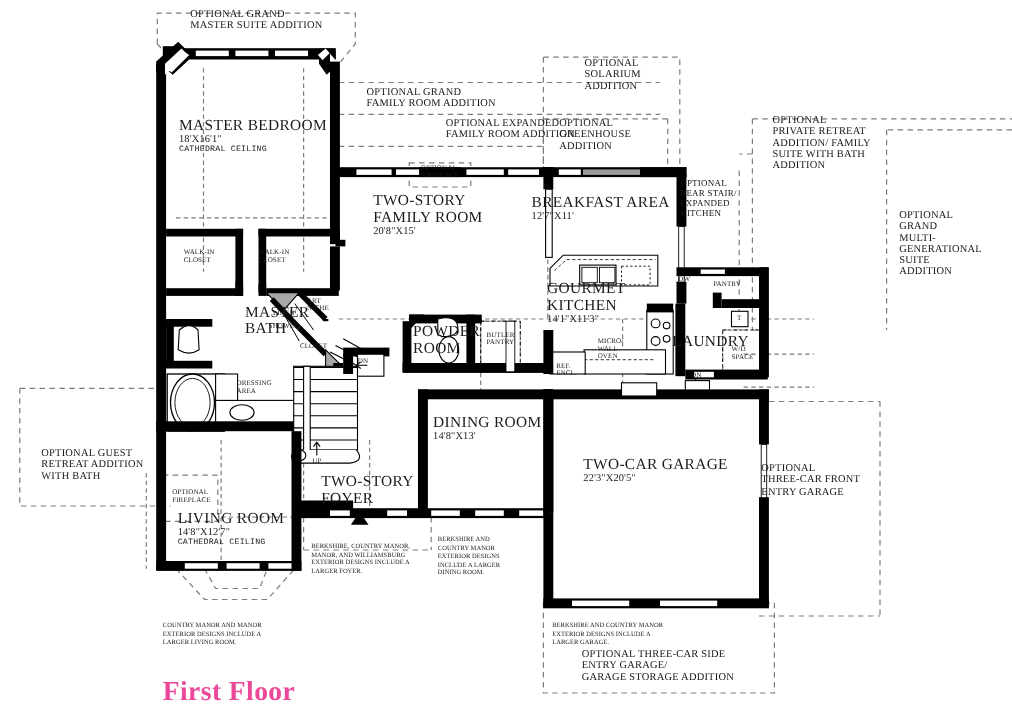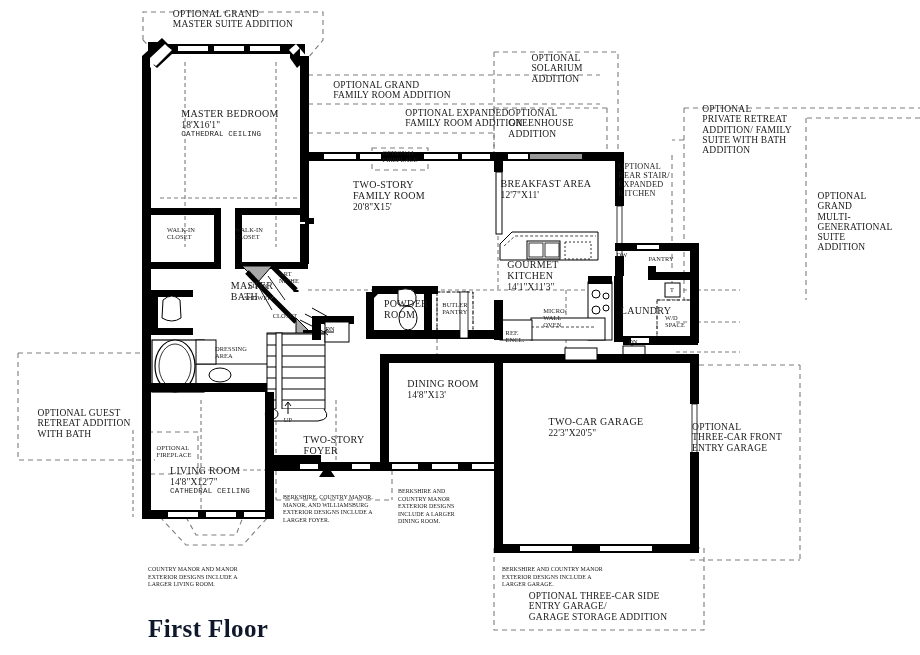--- a/index.html
+++ b/index.html
@@ -4,30 +4,30 @@
 <title>First Floor Plan</title>
 <style>
   html,body{margin:0;padding:0;background:#ffffff;}
   body{width:920px;height:655px;position:relative;overflow:hidden;
        font-family:"Liberation Serif","DejaVu Serif",serif;color:#111;}
   #plan{position:absolute;left:0;top:0;width:920px;height:655px;}
   .lbl{position:absolute;line-height:1.08;
        font-family:"Liberation Serif","DejaVu Serif",serif;color:#1a1a1a;
        letter-spacing:.1px;white-space:pre-line;pointer-events:none;}
   .room{font-size:10.5px;font-weight:400;}
-  .room .nm{font-size:10px;letter-spacing:.3px;}
+  .room .nm{font-size:14px;letter-spacing:.3px;}
   .room .dim{font-size:9.5px;}
   .room .sub{font-size:7.5px;letter-spacing:.2px;font-family:Liberation Mono, monospace;}
   .opt{font-size:9.5px;letter-spacing:.2px;}
   .opt.sm{font-size:8.2px;}
   .tiny{font-size:6.4px;letter-spacing:.1px;}
   .note{font-size:5.9px;text-align:left;line-height:1.28;letter-spacing:.05px;}
   .title{position:absolute;font-size:25px;font-weight:bold;
          font-family:"Liberation Serif","DejaVu Serif",serif;
-         letter-spacing:.4px;color:#0f172a;}
+         letter-spacing:.4px;color:#ec4899;}
 </style>
 </head>
 <body>
 
 <svg id="plan" viewBox="0 0 920 655" xmlns="http://www.w3.org/2000/svg">
   <rect x="0" y="0" width="920" height="655" fill="#ffffff"></rect>
 
   <g stroke="#7d7d7d" stroke-width="1.1" fill="none" stroke-dasharray="5,4">
 
     <path d="M143,40 L143,12 L323,12 L323,40 L308,58 L308,150 M143,40 L160,58"></path>

